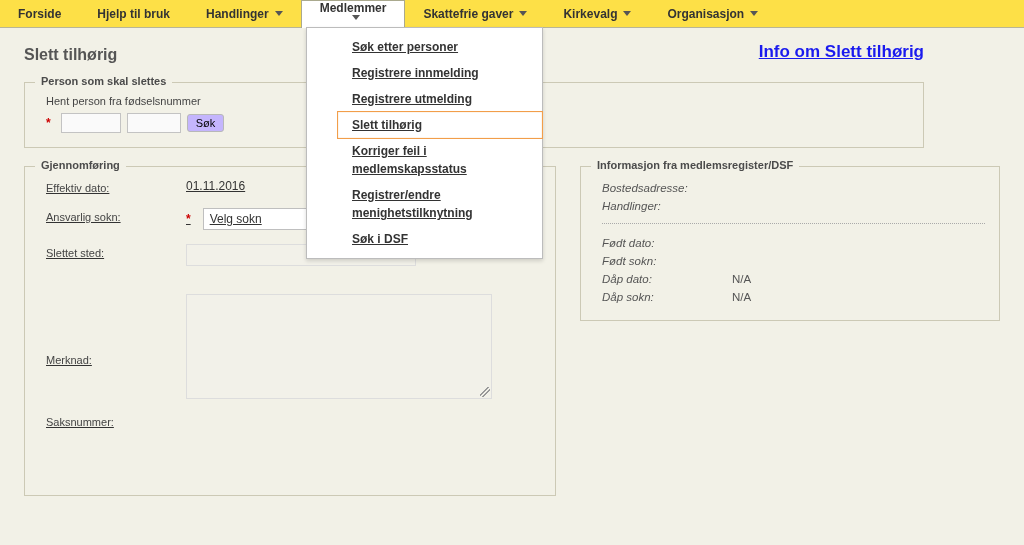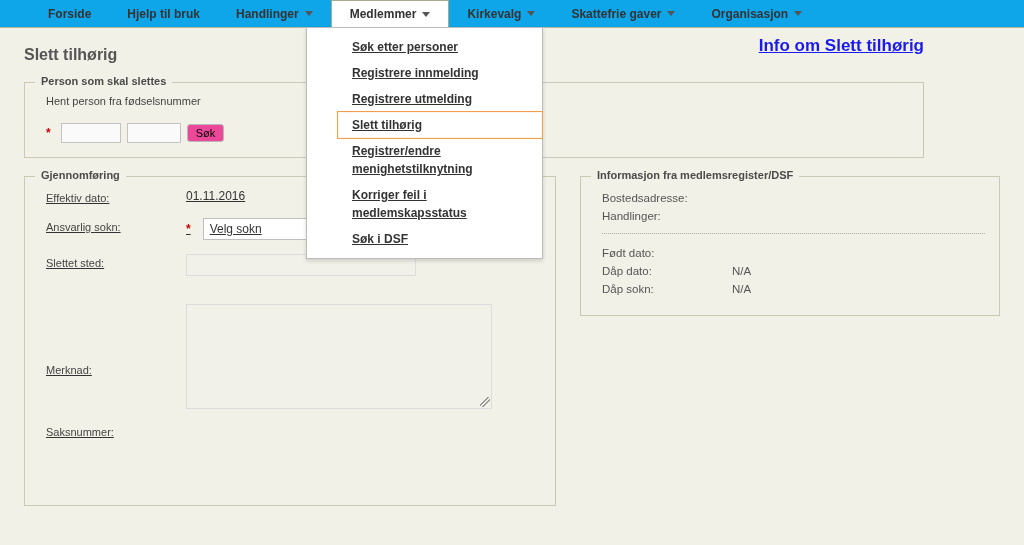--- a/index.html
+++ b/index.html
@@ -10,42 +10,42 @@
     font-family: Arial, Helvetica, sans-serif;
     font-size: 12px;
     background: #f2f1e7;
     color: #333;
     overflow: hidden;
   }
 
   
   .navbar {
     height: 28px;
-    background: #0ea5e9;
+    background: #fde047;
     display: flex;
     align-items: center;
-    padding-left: 30px;
     border-bottom: 1px solid #b7b598;
   }
   .nav-item {
     padding: 0 18px;
     height: 28px;
     display: flex;
     align-items: center;
     font-size: 12px;
     font-weight: bold;
     color: #333;
     cursor: pointer;
     position: relative;
   }
   .nav-item.active {
     background: #fff;
     border: 1px solid #aaa98e;
     border-bottom: none;
     padding-top: 0;
+    flex-direction: column;
   }
   .nav-caret {
     margin-left: 6px;
     width: 0; height: 0;
     border-left: 4px solid transparent;
     border-right: 4px solid transparent;
     border-top: 5px solid #555;
   }
 
   
@@ -83,21 +83,21 @@
   }
   .page-title {
     font-size: 16px;
     font-weight: bold;
     color: #555;
     margin-bottom: 18px;
   }
   .info-link {
     position: absolute;
     right: 100px;
-    top: 8px;
+    top: 14px;
     color: #1a1aee;
     font-size: 17px;
     font-weight: bold;
     text-decoration: underline;
     cursor: pointer;
   }
 
   
   .fset {
     position: relative;
@@ -111,32 +111,32 @@
     top: -8px;
     left: 10px;
     background: #f2f1e7;
     padding: 0 6px;
     font-size: 11px;
     font-weight: bold;
     color: #4b4b4b;
   }
 
   
-  .hent-row { font-size: 11px; color: #444; margin-bottom: 16px; }
+  .hent-row { font-size: 11px; color: #444; margin-bottom: 6px; }
   .req-star { color: #c00; font-weight: bold; margin-right: 4px; }
   .inline-input {
     border: 1px solid #c3c3c3;
     background: #fafafa;
     height: 20px;
     font-size: 12px;
     padding: 2px 4px;
     vertical-align: middle;
   }
   .btn {
-    background: #ec4899;
+    background: #c4b5fd;
     border: 1px solid #b8b8b8;
     border-radius: 3px;
     padding: 2px 8px;
     font-size: 11px;
     cursor: pointer;
   }
 
   
   .cols { display: flex; gap: 24px; }
   .left-col { flex: 1 1 480px; }
@@ -195,21 +195,21 @@
     pointer-events: none;
   }
 
   
   .info-row {
     display: flex;
     font-size: 11.5px;
     color: #555;
     line-height: 18px;
   }
-  .info-row .klabel { width: 130px; }
+  .info-row .klabel { width: 130px; font-style: italic; }
   .dotted {
     border-bottom: 1px dotted #aaa;
     margin: 8px 0 10px 0;
   }
 
 </style>
 </head>
 <body>
 
 <div class="navbar">
@@ -221,41 +221,41 @@
     </div>
   <div class="nav-item">
       <span>Handlinger</span>
       <span class="nav-caret"></span>
     </div>
   <div class="nav-item active">
       <span>Medlemmer</span>
       <span class="nav-caret"></span>
     </div>
   <div class="nav-item">
+      <span>Skattefrie gaver</span>
+      <span class="nav-caret"></span>
+    </div>
+  <div class="nav-item">
       <span>Kirkevalg</span>
-      <span class="nav-caret"></span>
-    </div>
-  <div class="nav-item">
-      <span>Skattefrie gaver</span>
       <span class="nav-caret"></span>
     </div>
   <div class="nav-item">
       <span>Organisasjon</span>
       <span class="nav-caret"></span>
     </div>
 </div>
 
 <div class="dropdown">
   <ul>
     <li>Søk etter personer</li>
     <li>Registrere innmelding</li>
     <li>Registrere utmelding</li>
     <li class="selected">Slett tilhørig</li>
+    <li>Korriger feil i medlemskapsstatus</li>
     <li>Registrer/endre menighetstilknytning</li>
-    <li>Korriger feil i medlemskapsstatus</li>
     <li>Søk i DSF</li>
   </ul>
 </div>
 
 <div class="page">
   <div class="page-title">Slett tilhørig</div>
   <a class="info-link">Info om Slett tilhørig</a>
 
   <div class="fset" style="width:900px;">
     <span class="legend">Person som skal slettes</span>
@@ -326,20 +326,24 @@
         <div class="info-row">
             <div class="klabel">Handlinger:</div>
             <div></div>
           </div>
         <div class="dotted"></div>
         <div class="info-row">
             <div class="klabel">Født dato:</div>
             <div></div>
           </div>
         <div class="info-row">
+            <div class="klabel">Født sokn:</div>
+            <div></div>
+          </div>
+        <div class="info-row">
             <div class="klabel">Dåp dato:</div>
             <div>N/A</div>
           </div>
         <div class="info-row">
             <div class="klabel">Dåp sokn:</div>
             <div>N/A</div>
           </div>
       </div>
     </div>
   </div>

